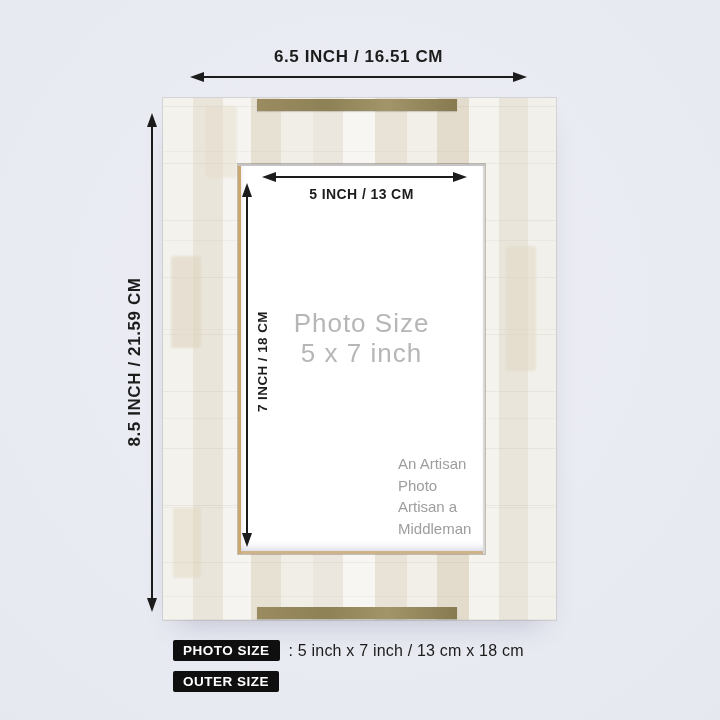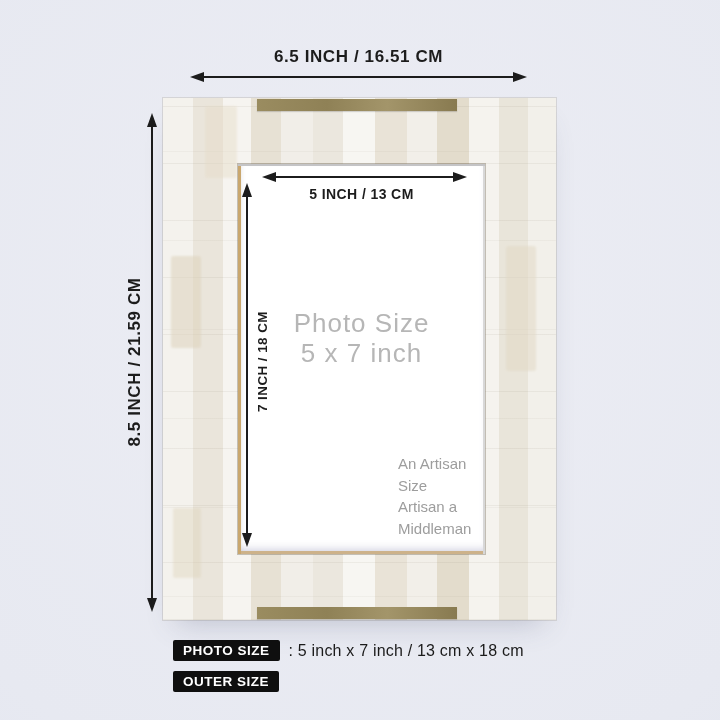--- a/index.html
+++ b/index.html
@@ -128,21 +128,21 @@
       <div class="dim-label" id="photo-height-label">7 INCH / 18 CM</div>
 
 
       <div class="photo-size">
         <div>Photo Size</div>
         <div>5 x 7 inch</div>
       </div>
 
       <div class="tagline">
         <div>An Artisan</div>
-        <div>Size</div>
+        <div>Photo</div>
         <div>Artisan a</div>
         <div>Middleman</div>
       </div>
 
     </div>
   </div>
 
   <div class="summary">
     <div class="summary-row">
       <span class="badge">PHOTO SIZE</span>

